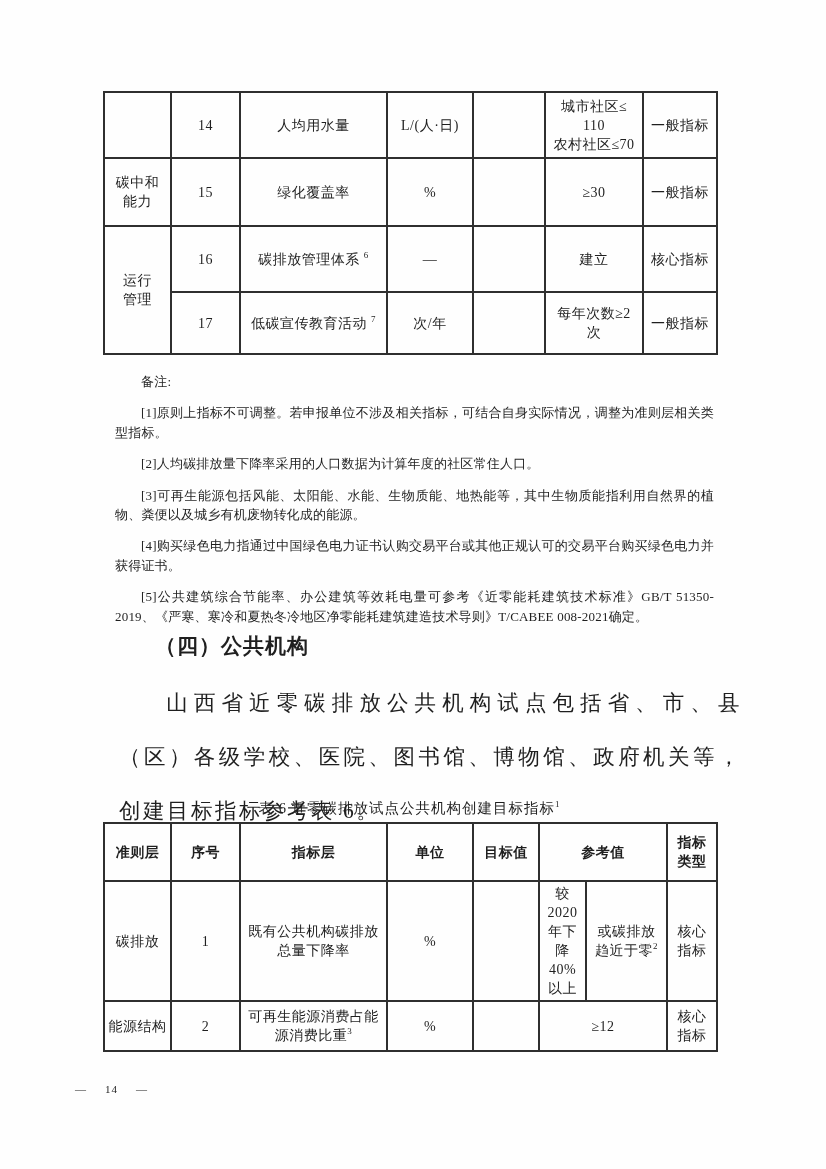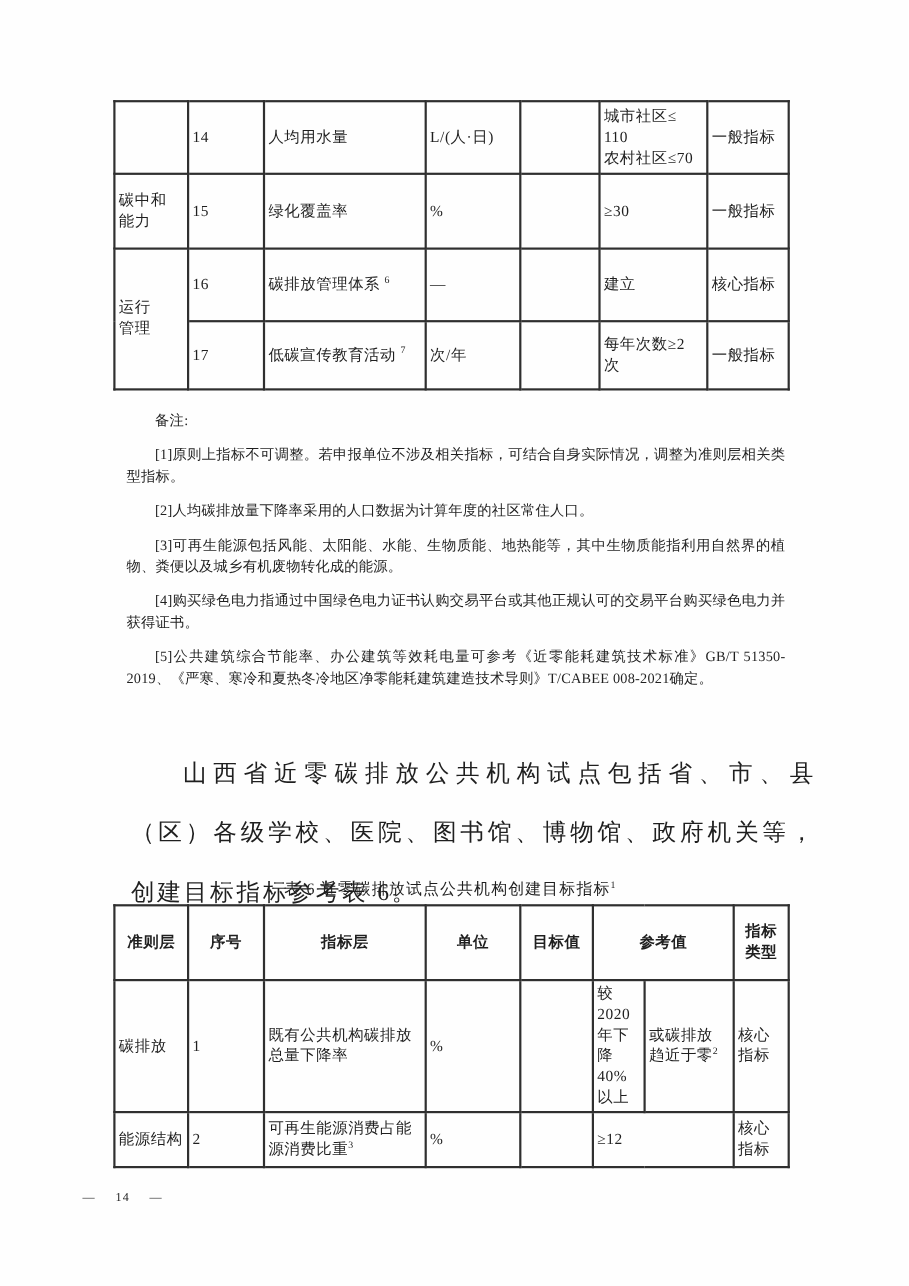--- a/index.html
+++ b/index.html
@@ -3,21 +3,21 @@
 <meta charset="utf-8">
 <style>
   html,body{margin:0;padding:0;background:#ffffff;}
   .page{
     position:relative;width:826px;height:1169px;background:#fefefe;
     font-family:"Liberation Serif","DejaVu Serif",serif;color:#1f1f1f;overflow:hidden;
   }
   
   table{border-collapse:collapse;table-layout:fixed;}
   td,th{
-    border:2px solid #2f2f2f;vertical-align:middle;
+    border:2px solid #2f2f2f;text-align:center;vertical-align:middle;
     font-size:14px;line-height:19px;letter-spacing:0.5px;
     white-space:pre-line;padding:2px 3px;font-weight:normal;
   }
   th{font-weight:bold;}
   sup{font-size:9px;line-height:0;vertical-align:super;}
   .table-top{position:absolute;left:103px;top:91px;width:613px;border-bottom-width:3px;}
   .table6{position:absolute;left:103px;top:822px;width:613px;border-bottom-width:3px;}
   
   .notes{
     position:absolute;left:103px;top:360px;width:623px;
@@ -105,39 +105,40 @@
 
   <div class="notes">
     <p>备注:</p>
     <p>[1]原则上指标不可调整。若申报单位不涉及相关指标，可结合自身实际情况，调整为准则层相关类型指标。</p>
     <p>[2]人均碳排放量下降率采用的人口数据为计算年度的社区常住人口。</p>
     <p>[3]可再生能源包括风能、太阳能、水能、生物质能、地热能等，其中生物质能指利用自然界的植物、粪便以及城乡有机废物转化成的能源。</p>
     <p>[4]购买绿色电力指通过中国绿色电力证书认购交易平台或其他正规认可的交易平台购买绿色电力并获得证书。</p>
     <p>[5]公共建筑综合节能率、办公建筑等效耗电量可参考《近零能耗建筑技术标准》GB/T 51350-2019、《严寒、寒冷和夏热冬冷地区净零能耗建筑建造技术导则》T/CABEE 008-2021确定。</p>
   </div>
 
+  <div class="sec-heading">（四）公共机构</div>
   <p class="sec-paragraph">山西省近零碳排放公共机构试点包括省、市、县（区）各级学校、医院、图书馆、博物馆、政府机关等，创建目标指标参考表 6。</p>
 
   <div class="t6-caption">
     <span>表 6 近零碳排放试点公共机构创建目标指标</span><sup>1</sup>
   </div>
 
   <table class="table6">
     <colgroup>
       <col style="width:67px">
         <col style="width:69px">
         <col style="width:147px">
         <col style="width:86px">
       <col style="width:66px">
         <col style="width:47px">
         <col style="width:81px">
         <col style="width:50px">
     </colgroup>
     <tbody>
-      <tr style="height:68px">
+      <tr style="height:58px">
         <th>准则层</th>
         <th>序号</th>
         <th>指标层</th>
         <th>单位</th>
         <th>目标值</th>
         <th colspan="2">参考值</th>
         <th>指标
 类型</th>
       </tr>
       <tr style="height:112px">

